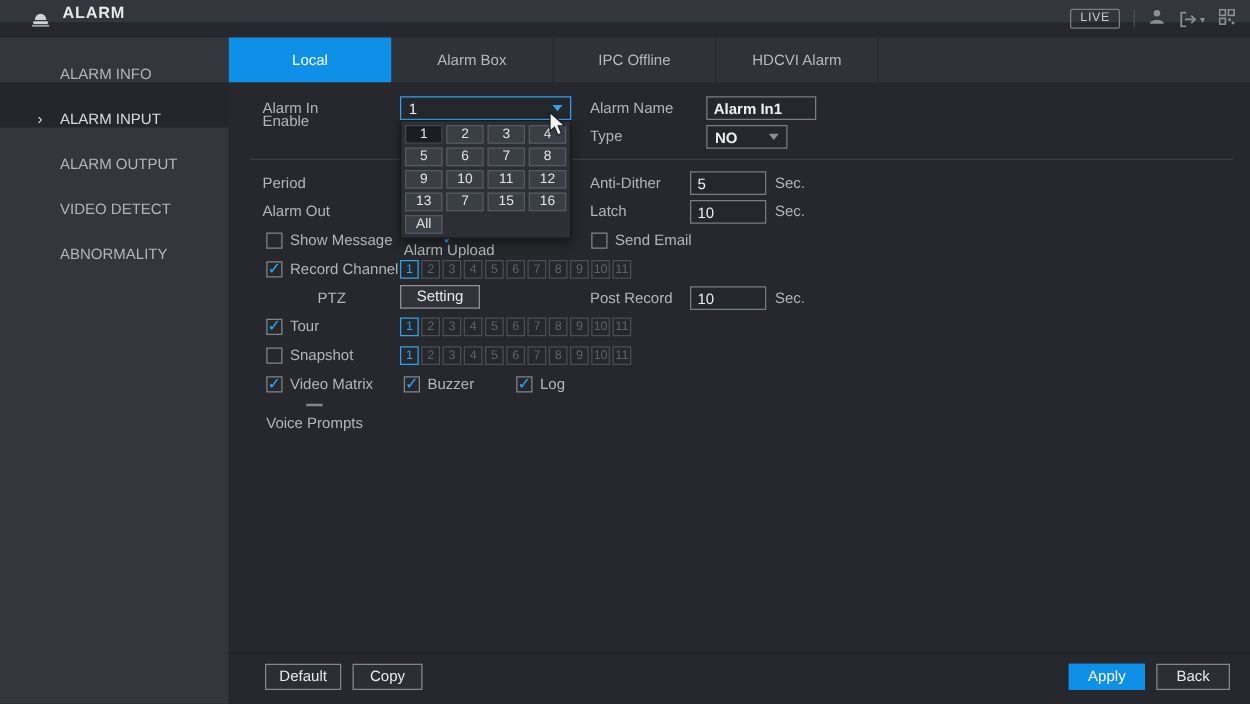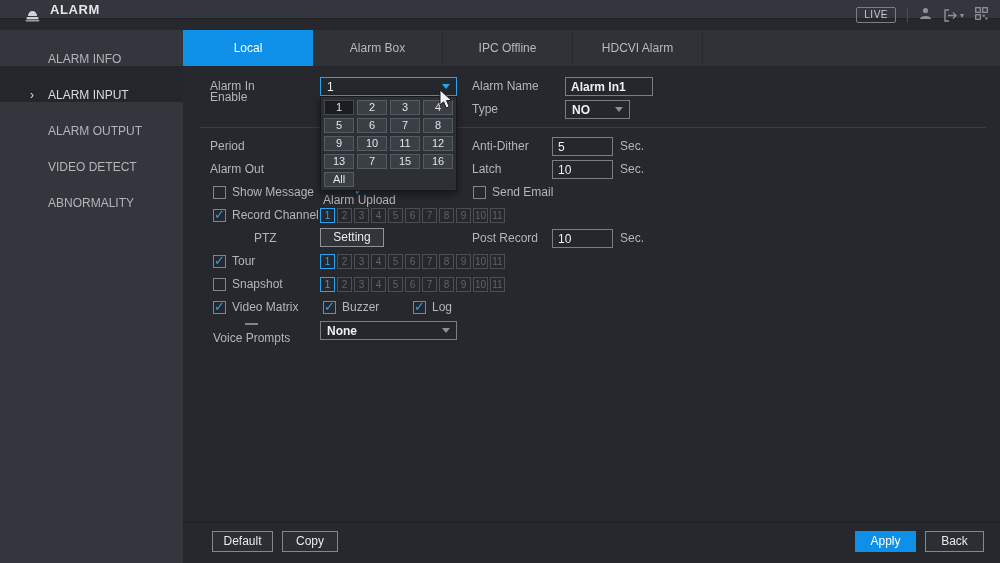--- a/index.html
+++ b/index.html
@@ -309,22 +309,18 @@
   </label>
   <label class="cb checked" style="left:230px;top:234px;">
     <span class="box"></span>
     <span class="cb-label">Log</span>
   </label>
 
   <label class="cb" style="left:30px;top:257px;flex-direction:column;">
     <span class="box"></span>
     <span class="cb-label">Voice Prompts</span>
   </label>
-  <div class="ddfield" style="left:137px;top:255px;width:137px;">
-    <span class="ddtxt" style="font-weight:bold;">None</span>
-    <span class="tri"></span>
-  </div>
 
   <button class="btn" style="left:29px;top:465px;width:61px;">Default</button>
   <button class="btn" style="left:99px;top:465px;width:56px;">Copy</button>
   <button class="btn primary" style="left:672px;top:465px;width:61px;">Apply</button>
   <button class="btn" style="left:742px;top:465px;width:59px;">Back</button>
 </div>
 
 </body></html>

